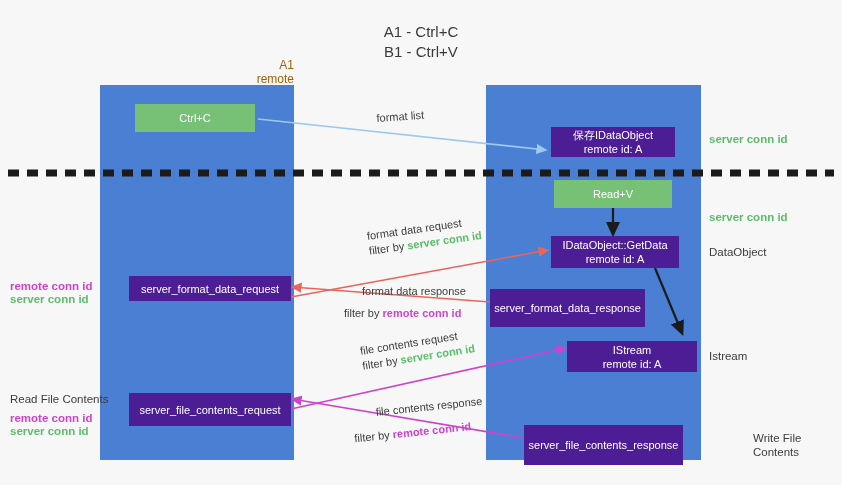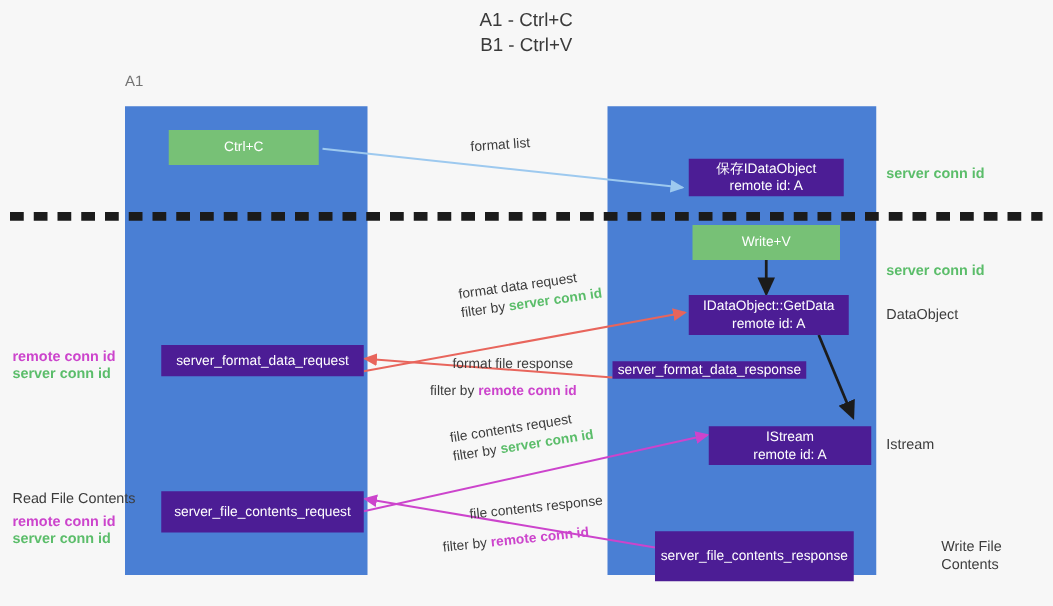--- a/index.html
+++ b/index.html
@@ -18,35 +18,35 @@
   #canvas {
     position: absolute;
     inset: 0;
     width: 842px;
     height: 485px;
   }
   .abs { position: absolute; }
 
   
   #title {
-    left: 0; top: 7px;
+    left: 0; top: 22px;
     width: 842px;
     text-align: center;
     font-size: 15px;
     line-height: 20px;
     color: #3a3a3a;
     white-space: pre-line;
   }
 
   
   .col-header {
-    text-align: left;
+    text-align: right;
     font-size: 12px;
     line-height: 14px;
-    color: #737373;
+    color: #a16207;
   }
   .col-header .big { display: block; }
   .col-header .sub { display: block; }
 
   
   .node {
     box-sizing: border-box;
     display: flex;
     flex-direction: column;
     align-items: center;
@@ -115,20 +115,21 @@
   <line x1="524" y1="438" x2="292" y2="399" stroke="#cc44cc" stroke-width="1.6" marker-end="url(#ah-magenta)"></line>
 
   <line x1="8" y1="173" x2="834" y2="173" stroke="#1b1b1b" stroke-width="7" stroke-dasharray="11 8"></line>
 </svg>
 
 <div class="abs" id="title">A1 - Ctrl+C
 B1 - Ctrl+V</div>
 
 <div class="abs col-header" style="left:100px; top:58px; width:194px;">
   <span class="big">A1</span>
+  <span class="sub">remote</span>
 </div>
 <div class="abs col-header" style="left:486px; top:58px; width:215px;">
 </div>
 
 <div class="abs node green" style="left:135px; top:104px; width:120px; height:28px;">
   <span>Ctrl+C</span>
 </div>
 
 <div class="abs node orange" style="left:129px; top:276px; width:162px; height:25px;">
   <span>server_format_data_request</span>
@@ -137,29 +138,29 @@
 <div class="abs node orange" style="left:129px; top:393px; width:162px; height:33px;">
   <span>server_file_contents_request</span>
 </div>
 
 <div class="abs node orange" style="left:551px; top:127px; width:124px; height:30px;">
   <span>保存IDataObject</span>
   <span class="l2">remote id: A</span>
 </div>
 
 <div class="abs node green" style="left:554px; top:180px; width:118px; height:28px;">
-  <span>Write+V</span>
+  <span>Read+V</span>
 </div>
 
 <div class="abs node orange" style="left:551px; top:236px; width:128px; height:32px;">
   <span>IDataObject::GetData</span>
   <span class="l2">remote id: A</span>
 </div>
 
-<div class="abs node orange" style="left:490px; top:289px; width:155px; height:14px;">
+<div class="abs node orange" style="left:490px; top:289px; width:155px; height:38px;">
   <span>server_format_data_response</span>
 </div>
 
 <div class="abs node orange" style="left:567px; top:341px; width:130px; height:31px;">
   <span>IStream</span>
   <span class="l2">remote id: A</span>
 </div>
 
 <div class="abs node orange" style="left:524px; top:425px; width:159px; height:40px;">
   <span>server_file_contents_response</span>
@@ -170,21 +171,21 @@
 </div>
 
 <div class="abs edge-label rot" style="left:366px; top:229px; transform: rotate(-8deg);">
   <div>format data request</div>
   <div>
     <span class="c-dark">filter by </span><span class="c-green">server conn id</span>
   </div>
 </div>
 
 <div class="abs edge-label" style="left:362px; top:284px;">
-  <div>format file response</div>
+  <div>format data response</div>
   <div style="margin-left:-18px; margin-top:7px;">
     <span class="c-dark">filter by </span><span class="c-magenta">remote conn id</span>
   </div>
 </div>
 
 <div class="abs edge-label rot" style="left:359px; top:344px; transform: rotate(-9deg);">
   <div>file contents request</div>
   <div>
     <span class="c-dark">filter by </span><span class="c-green">server conn id</span>
   </div>

